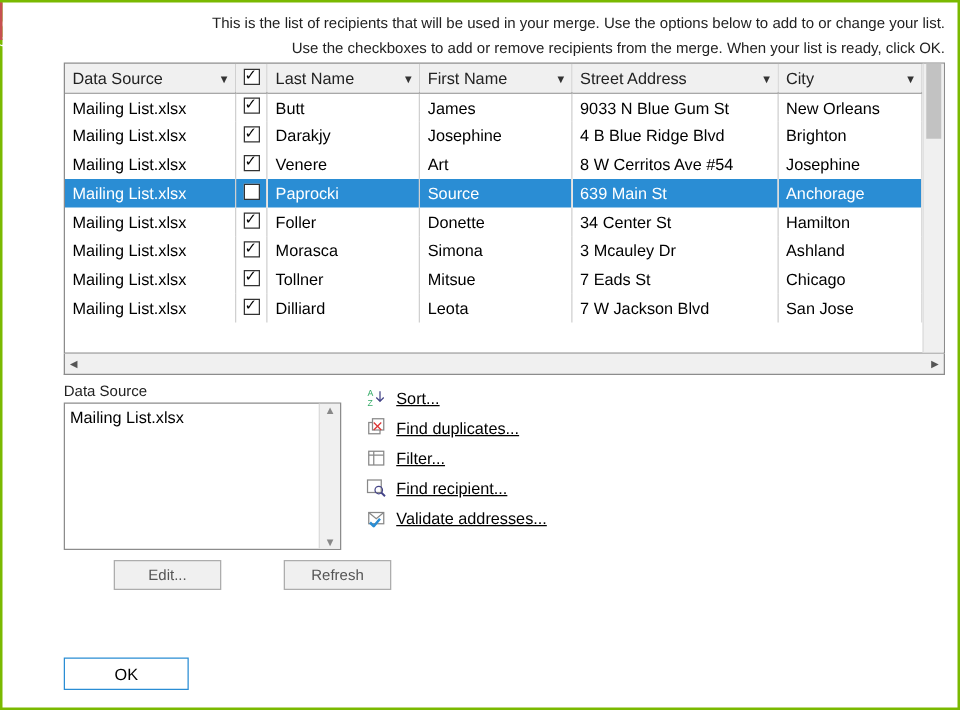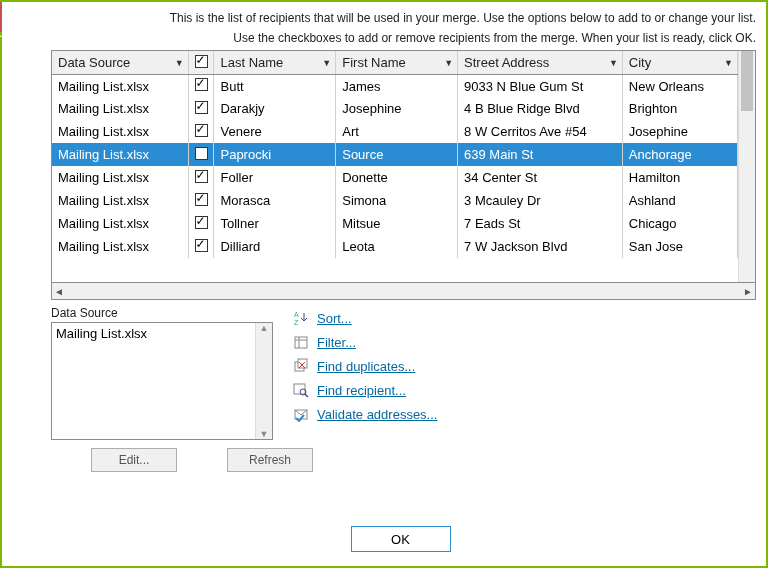--- a/index.html
+++ b/index.html
@@ -48,23 +48,23 @@
   .lower { display: flex; gap: 20px; margin-top: 6px; flex: 1; }
   .panel-label { font-size: 12px; color: #222; margin-bottom: 2px; }
   .ds-panel { width: 222px; display: flex; flex-direction: column; }
   .ds-list { border: 1px solid #8c8c8c; background: #fff; height: 118px; font-size: 13px; padding: 3px 4px; position: relative; }
   .ds-list .vs { position: absolute; right: 0; top: 0; bottom: 0; width: 17px; background: #f0f0f0; border-left: 1px solid #dcdcdc; display: flex; flex-direction: column; justify-content: space-between; align-items: center; font-size: 9px; color: #888; }
   .ds-buttons { display: flex; gap: 10px; margin-top: 8px; }
   .btn { min-width: 86px; height: 24px; background: #f0f0f0; border: 1px solid #adadad; font-size: 12px; color: #555; display: flex; align-items: center; justify-content: center; cursor: default; margin-left: 40px; }
   .refine { flex: 1; }
   .refine-list { display: flex; flex-direction: column; gap: 8px; margin-top: 4px; }
   .refine-item { display: flex; align-items: center; gap: 8px; font-size: 13px; }
-  .refine-item a { color: #0369a1; text-decoration: underline; cursor: pointer; }
+  .refine-item a { color: #000000; text-decoration: underline; cursor: pointer; }
   .ricon { width: 16px; height: 16px; display: inline-flex; align-items: center; justify-content: center; font-size: 12px; }
-  .footer { display: flex; justify-content: center; padding: 0 6px 4px 0; margin-top: 48px; }
+  .footer { display: flex; justify-content: flex-start; padding: 0 6px 4px 0; margin-top: 48px; }
   .ok-btn { width: 100px; height: 26px; border: 1px solid #2a8dd4; background: #fff; font-size: 13px; display: flex; align-items: center; justify-content: center; cursor: pointer; }
 </style>
 </head>
 <body>
 
 <div class="window">
   <div class="titlebar">
     <span class="title">Mail Merge Recipients</span>
     <div class="controls">
       <div class="ctl help">?</div>
@@ -198,41 +198,41 @@
                   <text x="1" y="7" font-size="7" fill="#3a6">A</text>
                   <text x="1" y="15" font-size="7" fill="#3a6">Z</text>
                   <path d="M11 3 v8 M8 8 l3 3 l3 -3" stroke="#448" fill="none" stroke-width="1"></path>
                 </svg>
             </span>
             <a>Sort...</a>
           </div>
           <div class="refine-item">
             <span class="ricon">
               <svg width="16" height="16">
-                  <rect x="2" y="3" width="12" height="11" fill="none" stroke="#888"></rect>
-                  <line x1="2" y1="6" x2="14" y2="6" stroke="#888"></line>
-                  <line x1="6" y1="3" x2="6" y2="14" stroke="#888"></line>
-                </svg>
-            </span>
-            <a>Filter...</a>
-          </div>
-          <div class="refine-item">
-            <span class="ricon">
-              <svg width="16" height="16">
                   <rect x="2" y="4" width="9" height="9" fill="none" stroke="#888"></rect>
                   <rect x="5" y="1" width="9" height="9" fill="#fff" stroke="#888"></rect>
                   <line x1="6" y1="4" x2="12" y2="10" stroke="#d33"></line>
                   <line x1="12" y1="4" x2="6" y2="10" stroke="#d33"></line>
                 </svg>
             </span>
             <a>Find duplicates...</a>
           </div>
           <div class="refine-item">
             <span class="ricon">
               <svg width="16" height="16">
+                  <rect x="2" y="3" width="12" height="11" fill="none" stroke="#888"></rect>
+                  <line x1="2" y1="6" x2="14" y2="6" stroke="#888"></line>
+                  <line x1="6" y1="3" x2="6" y2="14" stroke="#888"></line>
+                </svg>
+            </span>
+            <a>Filter...</a>
+          </div>
+          <div class="refine-item">
+            <span class="ricon">
+              <svg width="16" height="16">
                   <rect x="1" y="2" width="11" height="10" fill="none" stroke="#888"></rect>
                   <circle cx="10" cy="10" r="3" fill="none" stroke="#448"></circle>
                   <line x1="12" y1="12" x2="15" y2="15" stroke="#448" stroke-width="1.5"></line>
                 </svg>
             </span>
             <a>Find recipient...</a>
           </div>
           <div class="refine-item">
             <span class="ricon">
               <svg width="16" height="16">

